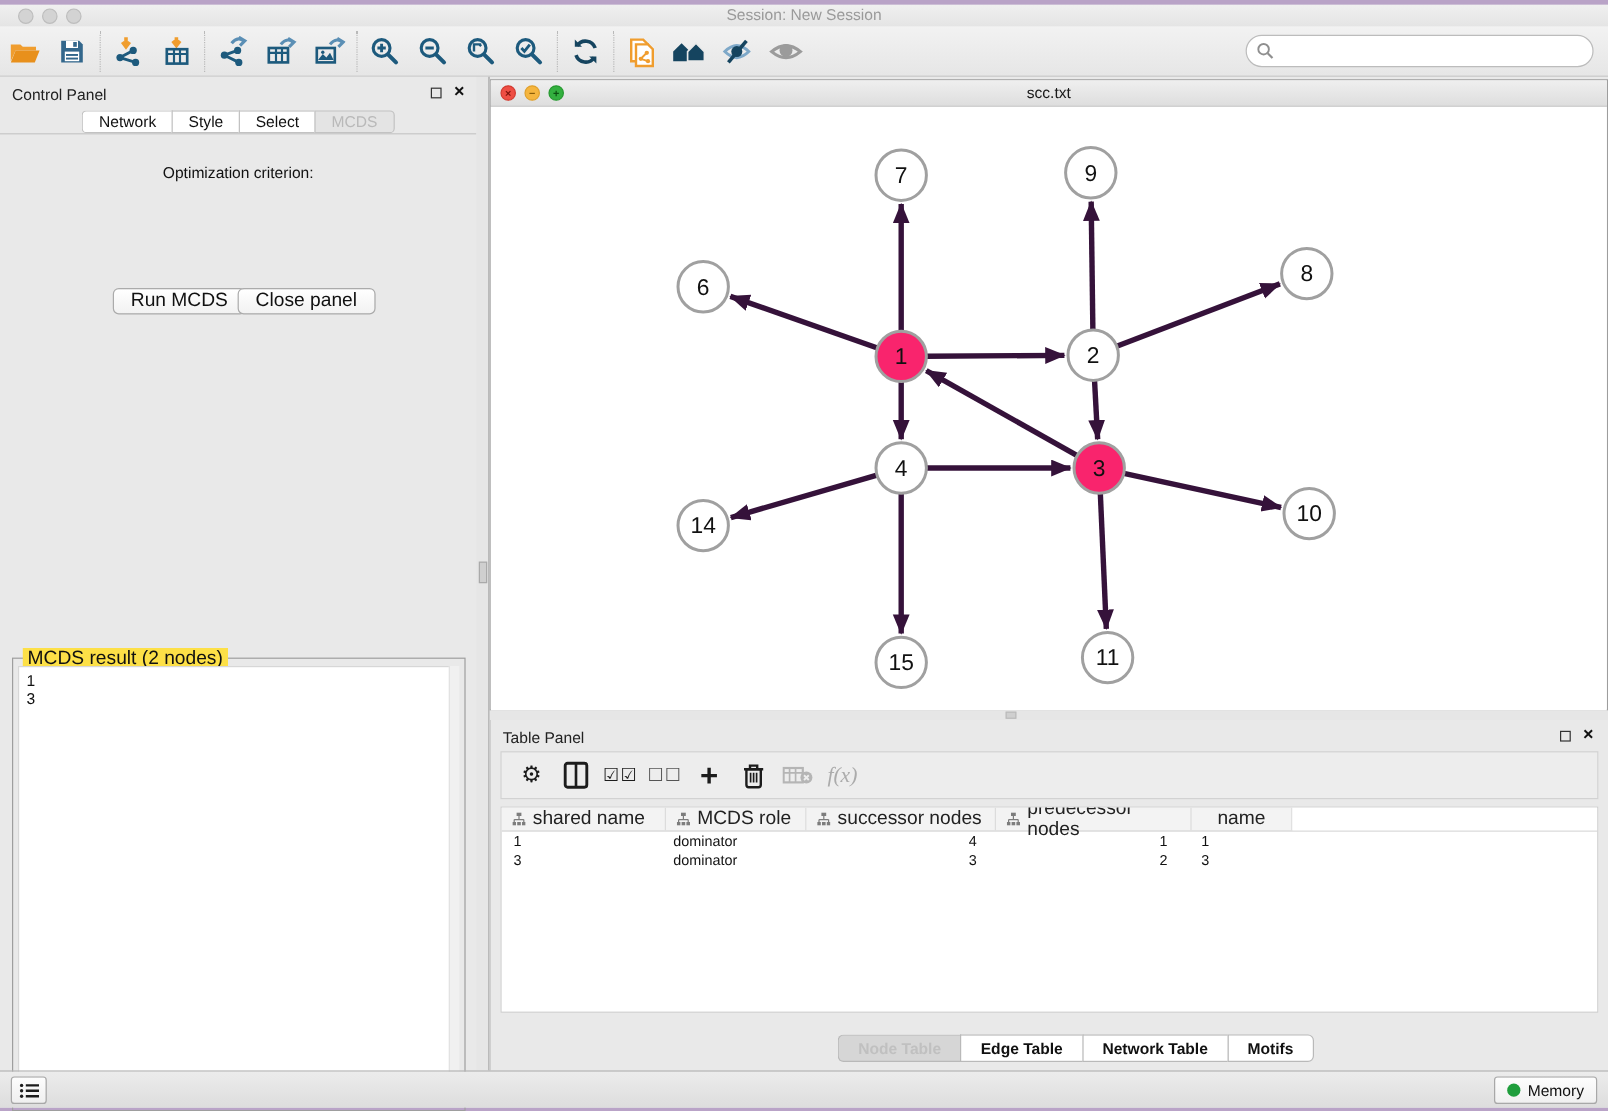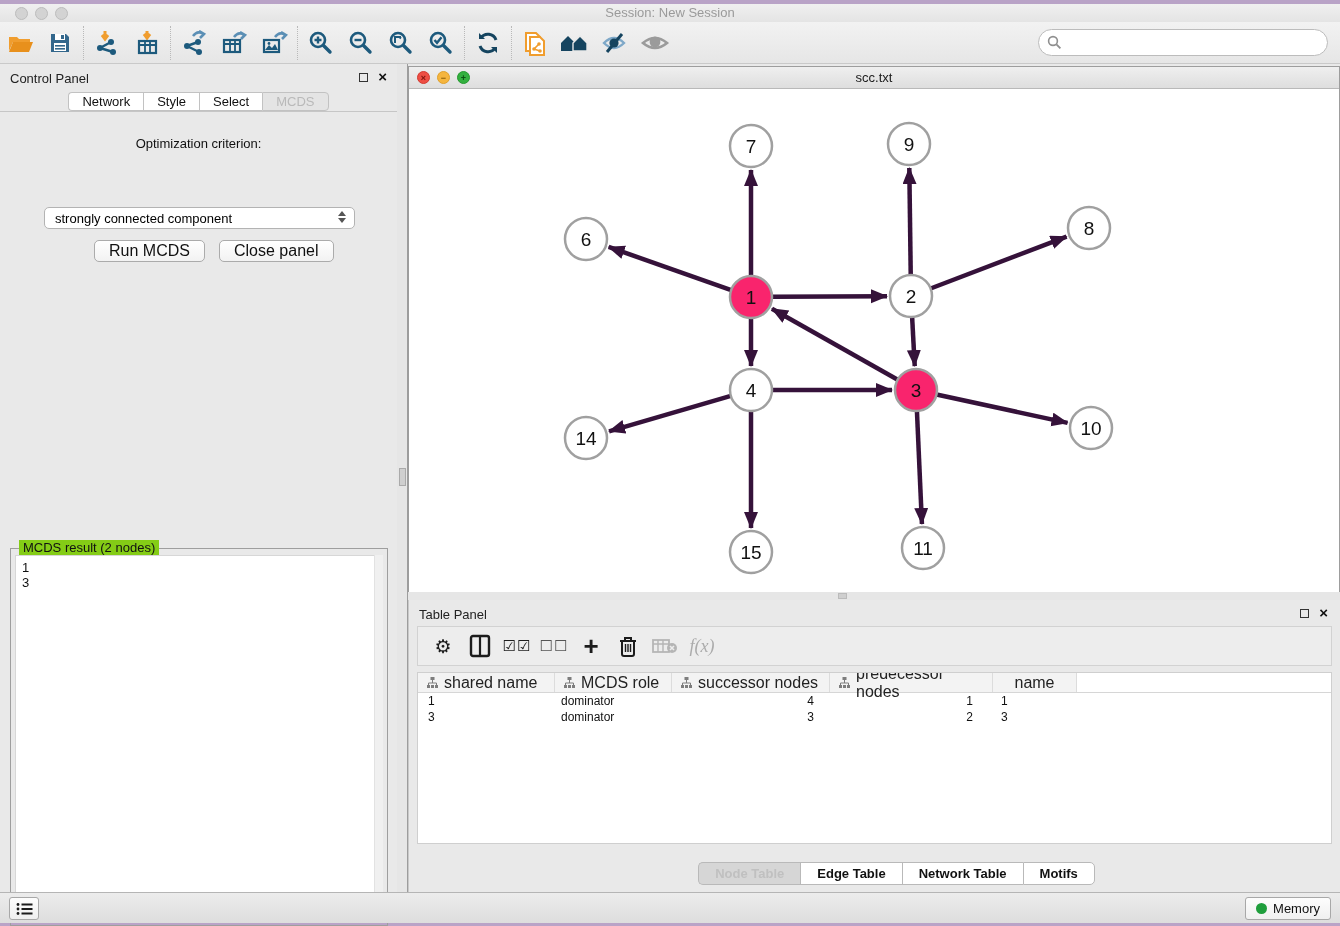--- a/index.html
+++ b/index.html
@@ -48,24 +48,24 @@
   .opt-label { text-align:center; margin-top:24px; font-size:13px; color:#111; }
   .dropdown { position:absolute; left:44px; top:95px; width:311px; height:22px; background:#fff;
     border:1px solid #b3b3b3; border-radius:5px; font-size:13px; display:flex; align-items:center;
     padding-left:10px; cursor:pointer; }
   .dd-arrows { position:absolute; right:8px; top:3px; display:flex; flex-direction:column; gap:2px; }
   .dd-arrows i { width:0; height:0; border-left:4px solid transparent; border-right:4px solid transparent; display:block; }
   .dd-up { border-bottom:5px solid #555; } .dd-down { border-top:5px solid #555; }
   .btn { position:absolute; top:128px; height:22px; background:linear-gradient(#ffffff,#f2f2f2);
     border:1px solid #ababab; border-radius:5px; font-size:16px; font-family:"Liberation Sans",sans-serif;
     color:#111; cursor:pointer; padding:0 14px; }
-  .btn-run { left:94px; } .btn-close { left:219px; }
+  .btn-run { left:94px; } .btn-close { left:198px; }
 
   .result-group { position:absolute; left:10px; top:436px; width:378px; height:378px; border:1px solid #9e9e9e; }
-  .result-legend { position:absolute; left:8px; top:-9px; background:#84cc16; padding:0 4px; font-size:13px; color:#111; }
+  .result-legend { position:absolute; left:8px; top:-9px; background:#fde047; padding:0 4px; font-size:16px; color:#111; }
   .result-area { position:absolute; left:4px; top:6px; right:4px; bottom:4px; background:#fff;
     border:1px solid #d7d7d7; font-size:13px; color:#111; padding:4px 6px; white-space:pre; overflow:hidden; }
   .result-scroll { position:absolute; right:4px; top:6px; width:9px; bottom:4px; background:#f0f0f0; border-left:1px solid #e2e2e2; }
 
   
   .v-split { position:absolute; left:397px; top:0; width:11px; height:828px; background:#e6e6e6; border-right:1px solid #9d9d9d; }
   .v-handle { position:absolute; left:2px; top:404px; width:7px; height:18px; background:#cfcfcf; border:1px solid #aaa; }
   .h-split { position:absolute; left:408px; top:528px; width:932px; height:8px; background:#e6e6e6; }
   .h-handle { position:absolute; left:430px; top:1px; width:9px; height:6px; background:#cfcfcf; border:1px solid #bbb; }
 
@@ -271,27 +271,20 @@
         <span class="close-x cp-close">×</span>
       </div>
       <div class="ctab-row">
           <div class="ctab">Network</div>
           <div class="ctab">Style</div>
           <div class="ctab">Select</div>
           <div class="ctab active">MCDS</div>
         </div>
       <div class="cp-content">
         <div class="opt-label">Optimization criterion:</div>
-        <div class="dropdown">
-          <span>strongly connected component</span>
-          <span class="dd-arrows">
-              <i class="dd-up"></i>
-              <i class="dd-down"></i>
-            </span>
-        </div>
         <button class="btn btn-run">Run MCDS</button>
         <button class="btn btn-close">Close panel</button>
         <div class="result-group">
           <span class="result-legend">MCDS result (2 nodes)</span>
           <div class="result-area">1
 3</div>
           <div class="result-scroll"></div>
         </div>
       </div>
     </div>

